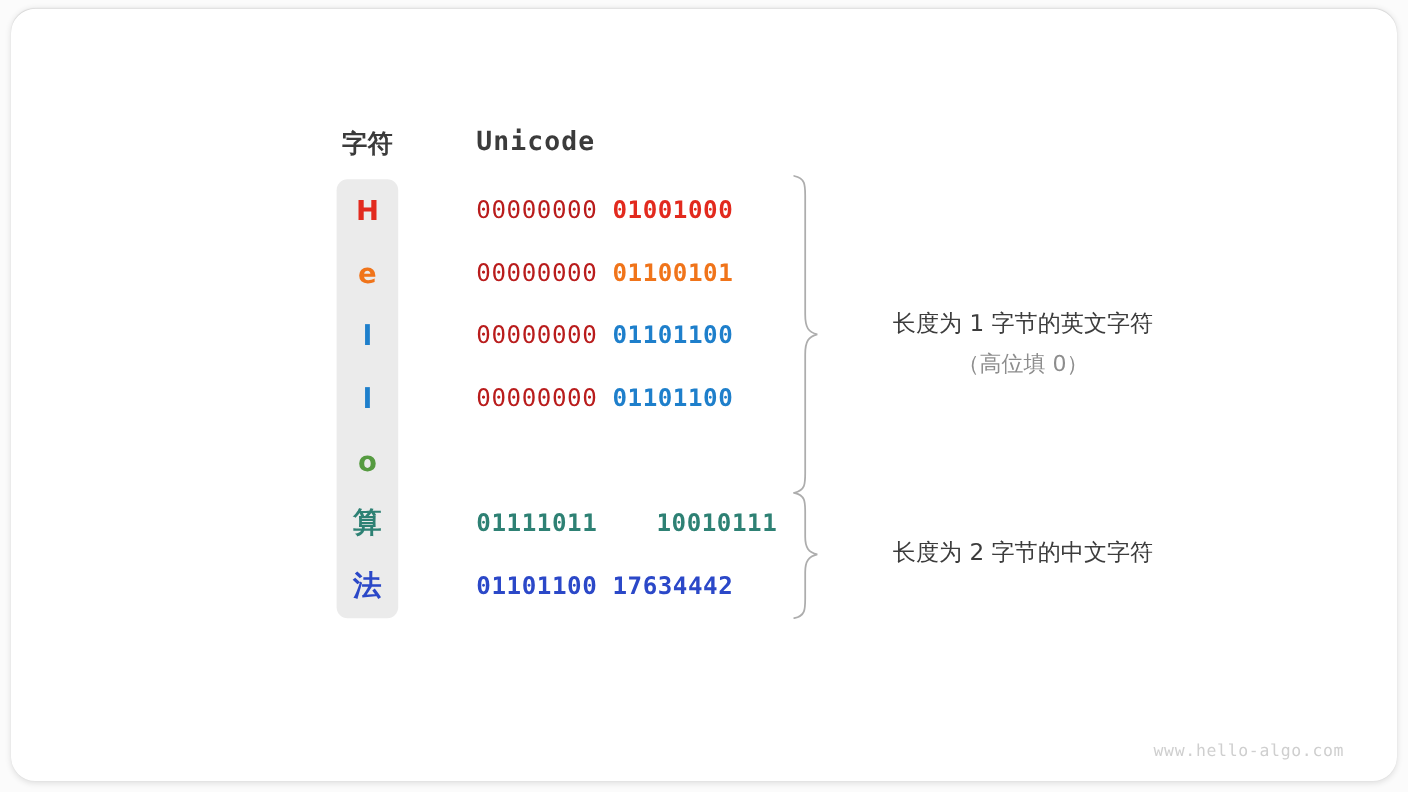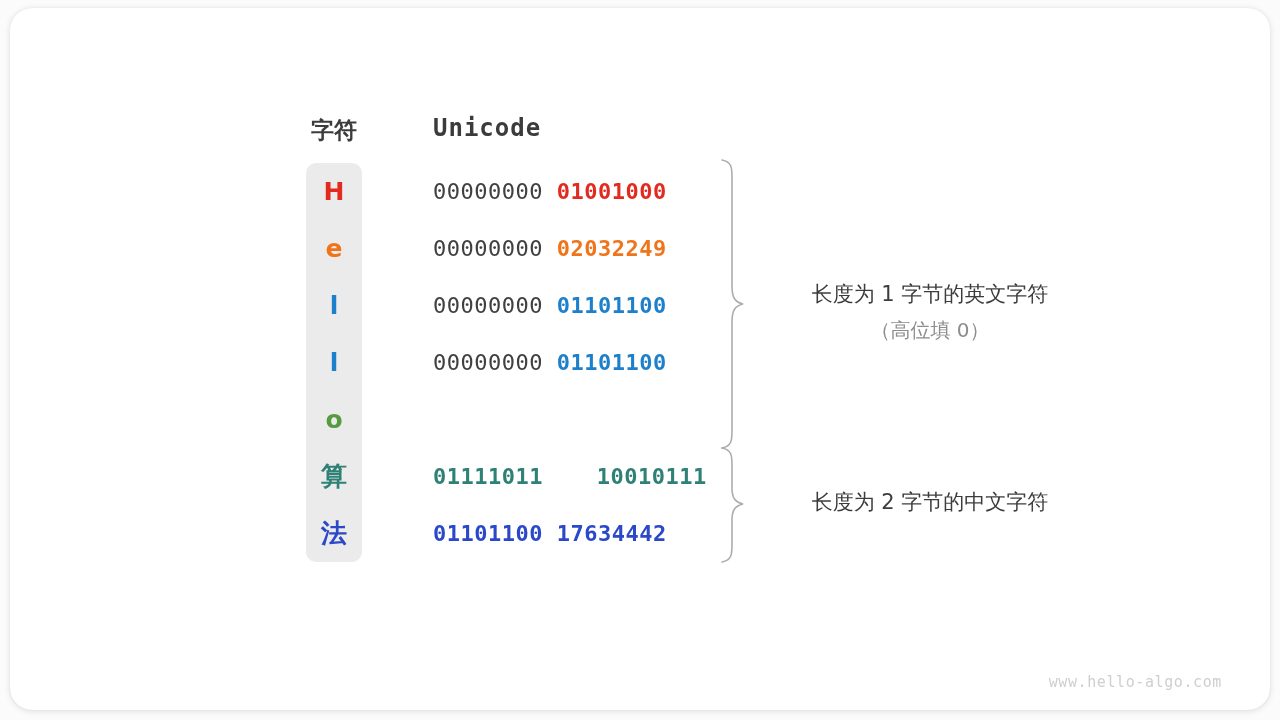--- a/index.html
+++ b/index.html
@@ -94,21 +94,21 @@
     left: 433px;
     width: 251px;
     text-align: left;
     font-size: 22px;
     line-height: 57px;
     letter-spacing: 0.5px;
     white-space: pre;
     font-family: "DejaVu Sans Mono", "Liberation Mono", monospace;
   }
   .bits .hi {
-    color: #404040;
+    color: #b91c1c;
     font-weight: normal;
   }
   .bits .hi.strong {
     font-weight: bold;
   }
   .bits .lo {
     font-weight: bold;
   }
 
   
@@ -164,21 +164,21 @@
 
   <div class="char-col"></div>
 
   <div id="rows-container">
       <div class="row" style="top: 163px;">
         <div class="glyph" style="color: rgb(226, 42, 30);">H</div>
         <div class="bits"><span class="hi">00000000</span> <span class="lo" style="color: rgb(226, 42, 30);">01001000</span></div>
       </div>
       <div class="row" style="top: 220px;">
         <div class="glyph" style="color: rgb(240, 116, 26);">e</div>
-        <div class="bits"><span class="hi">00000000</span> <span class="lo" style="color: rgb(240, 116, 26);">02032249</span></div>
+        <div class="bits"><span class="hi">00000000</span> <span class="lo" style="color: rgb(240, 116, 26);">01100101</span></div>
       </div>
       <div class="row" style="top: 277px;">
         <div class="glyph" style="color: rgb(30, 127, 203);">l</div>
         <div class="bits"><span class="hi">00000000</span> <span class="lo" style="color: rgb(30, 127, 203);">01101100</span></div>
       </div>
       <div class="row" style="top: 334px;">
         <div class="glyph" style="color: rgb(30, 127, 203);">l</div>
         <div class="bits"><span class="hi">00000000</span> <span class="lo" style="color: rgb(30, 127, 203);">01101100</span></div>
       </div>
       <div class="row" style="top: 391px;">

